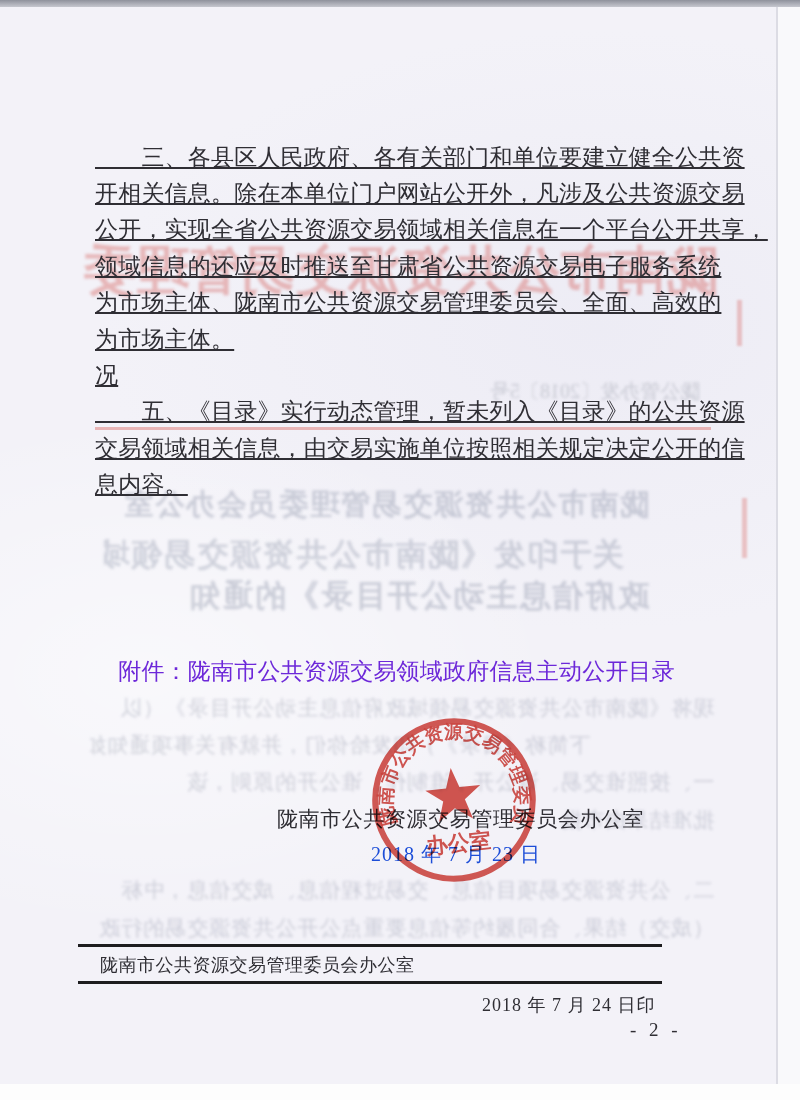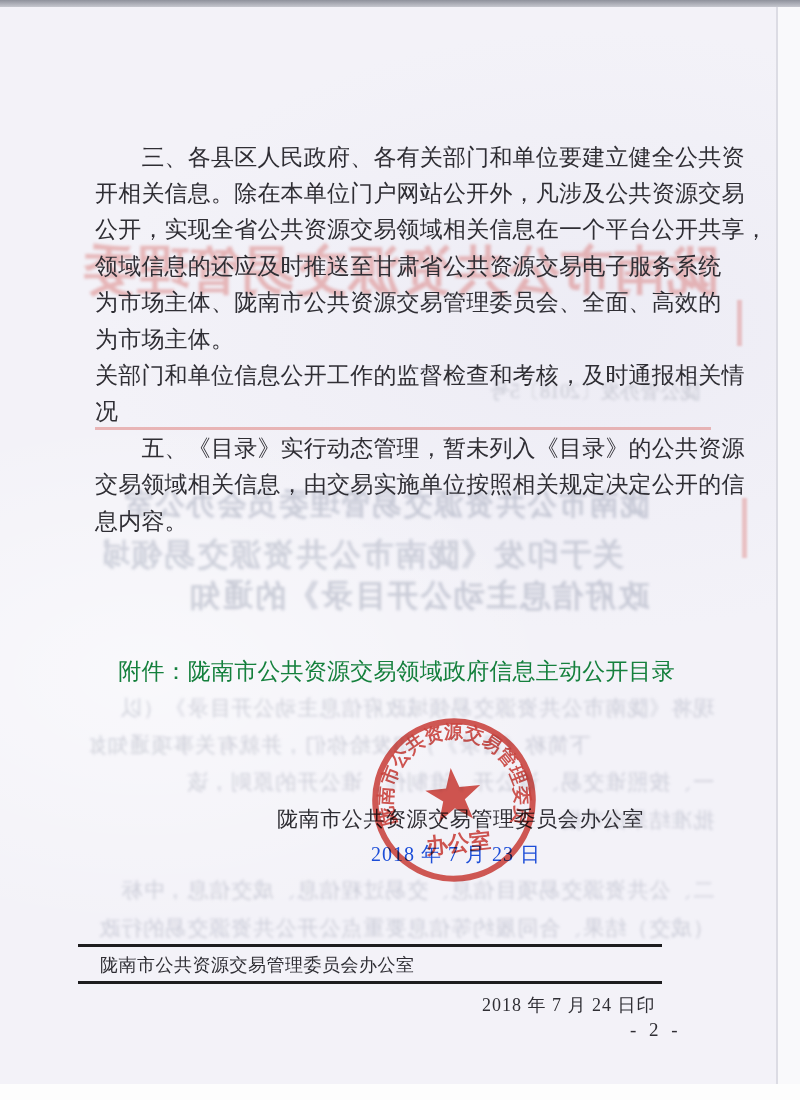--- a/index.html
+++ b/index.html
@@ -36,22 +36,22 @@
   .bm-3{left:560px;top:806px;width:154px;}
   .bm-4{left:90px;top:876px;width:624px;}
   .bm-5{left:90px;top:914px;width:624px;}
   .red-mark{background:rgba(214,92,86,.32);filter:blur(1px);}
   .mark-1{left:737px;top:300px;width:5px;height:46px;}
   .mark-2{left:742px;top:498px;width:5px;height:60px;}
 
   
   .body-text{position:absolute;left:95px;top:139px;width:622px;color:#2f2e34;z-index:2;}
   .body-text .line{height:36.4px;display:flex;align-items:center;font-size:23px;
-                   letter-spacing:0.2px;white-space:nowrap;}
-  .attachment{position:absolute;left:95px;top:656px;width:622px;font-size:23px;color:#15803d;
+                   letter-spacing:0.2px;white-space:nowrap;text-decoration:underline;}
+  .attachment{position:absolute;left:95px;top:656px;width:622px;font-size:23px;color:#6d28d9;
               letter-spacing:0.2px;z-index:2;white-space:nowrap;}
 
   .signature-org{position:absolute;left:277px;top:805px;font-size:21px;color:#2f2e34;
                  letter-spacing:0.6px;z-index:2;white-space:nowrap;}
   .signature-date{position:absolute;left:371px;top:841px;font-size:20px;color:#1d4ed8;
                   letter-spacing:1px;z-index:2;white-space:nowrap;}
 
   
   .stamp{position:absolute;left:366px;top:712px;width:176px;height:176px;z-index:3;
          mix-blend-mode:multiply;opacity:.93;}
@@ -92,21 +92,20 @@
   <div class="bleed red-mark mark-1"></div>
   <div class="bleed red-mark mark-2"></div>
 
   <main class="body-text">
     <div class="line">　　三、各县区人民政府、各有关部门和单位要建立健全公共资</div>
     <div class="line">开相关信息。除在本单位门户网站公开外，凡涉及公共资源交易</div>
     <div class="line">公开，实现全省公共资源交易领域相关信息在一个平台公开共享，</div>
     <div class="line">领域信息的还应及时推送至甘肃省公共资源交易电子服务系统</div>
     <div class="line">为市场主体、陇南市公共资源交易管理委员会、全面、高效的</div>
     <div class="line">为市场主体。</div>
-    <div class="line">关部门和单位信息公开工作的监督检查和考核，及时通报相关情</div>
     <div class="line">况</div>
     <div class="line">　　五、《目录》实行动态管理，暂未列入《目录》的公共资源</div>
     <div class="line">交易领域相关信息，由交易实施单位按照相关规定决定公开的信</div>
     <div class="line">息内容。</div>
   </main>
 
   <div class="attachment">　附件：陇南市公共资源交易领域政府信息主动公开目录</div>
 
   <div class="signature-org">陇南市公共资源交易管理委员会办公室</div>
   <div class="signature-date">2018 年 7 月 23 日</div>

